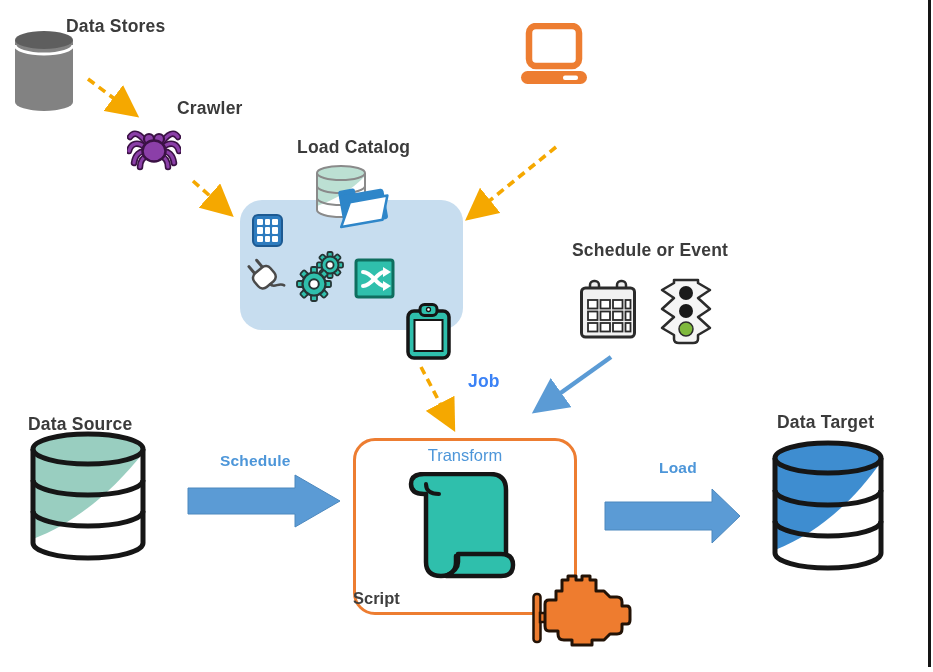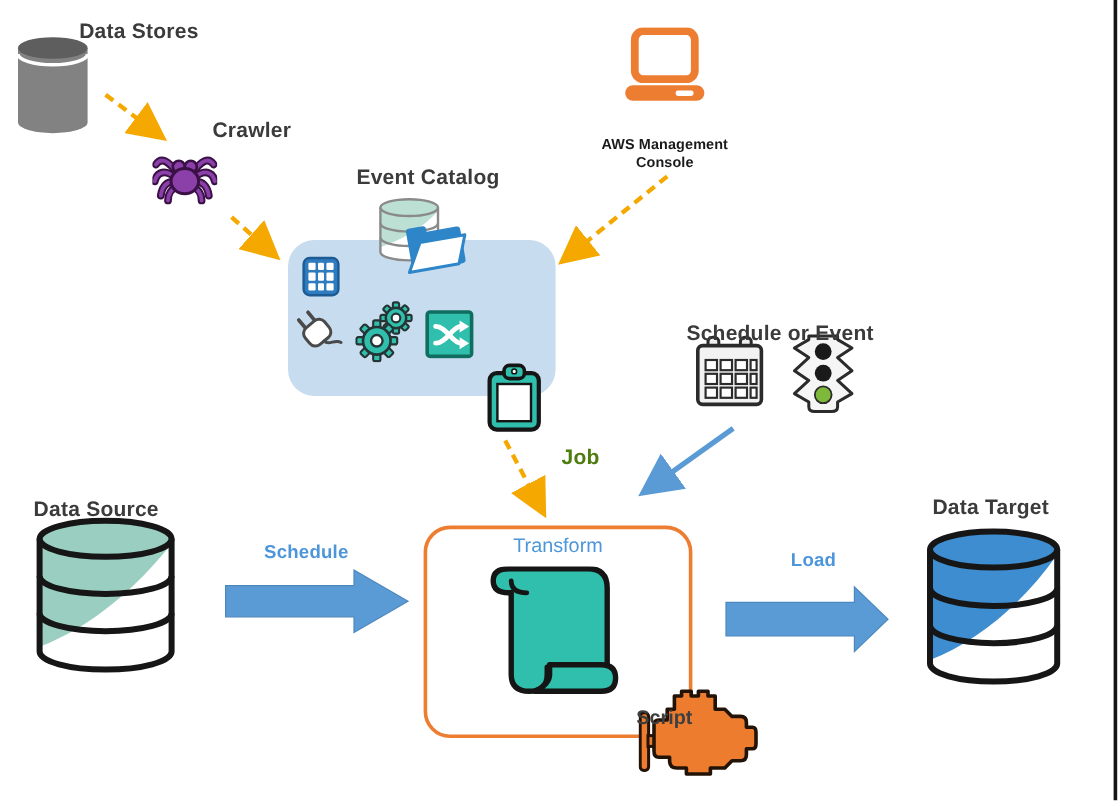--- a/index.html
+++ b/index.html
@@ -24,21 +24,21 @@
   .transform-box{
     position:absolute;left:353px;top:438px;width:224px;height:177px;
     border:3.5px solid #ED7D31;border-radius:22px;background:transparent;
     box-sizing:border-box;
   }
   .lbl-transform{
     position:absolute;left:353px;top:446px;width:224px;text-align:center;
     font-weight:400;color:#4D96D9;font-size:16.5px;
   }
   .lbl-script{
-    position:absolute;left:353px;top:589px;width:224px;text-align:right;
+    position:absolute;left:353px;top:589px;width:224px;text-align:left;
     font-weight:700;color:#3F3F3F;font-size:16.5px;
   }
   .grid-icon{
     position:absolute;left:252px;top:214px;width:31px;height:33px;box-sizing:border-box;
     background:#2E7CBF;border:2px solid #1D5A92;border-radius:6px;
     display:grid;grid-template-columns:repeat(3,1fr);grid-template-rows:repeat(3,1fr);
     gap:2px;padding:3px;
   }
   .grid-icon div{background:#ffffff;border-radius:1px;}
   .border-line{
@@ -257,24 +257,23 @@
     <path d="M5,18 L5,113 A53,15 0 0 0 111,113 L111,18 Z" fill="#ffffff"></path>
     <path d="M111,22 C83,62 46,94 5,110 L5,18 L111,18 Z" fill="#3E8DD0"></path>
     <path d="M5,50 A53,15 0 0 0 111,50" fill="none" stroke="#161616" stroke-width="5"></path>
     <path d="M5,81 A53,15 0 0 0 111,81" fill="none" stroke="#161616" stroke-width="5"></path>
     <path d="M5,18 L5,113 A53,15 0 0 0 111,113 L111,18" fill="none" stroke="#161616" stroke-width="5"></path>
     <ellipse cx="58" cy="18" rx="53" ry="15" fill="#3E8DD0" stroke="#161616" stroke-width="5"></ellipse>
   </svg>
 
   <div class="lbl" style="left:66px;top:16px;">Data Stores</div>
   <div class="lbl" style="left:177px;top:98px;">Crawler</div>
-  <div class="lbl" style="left:297px;top:137px;">Event Catalog</div>
-  <div class="lbl-small" style="left:492px;top:113px;">AWS Management Console</div>
-  <div class="lbl" style="left:572px;top:240px;margin-top:27px;">Schedule or Event</div>
-  <div class="lbl" style="left:468px;top:371px;color:#4d7c0f;">Job</div>
+  <div class="lbl" style="left:297px;top:137px;">Load Catalog</div>
+  <div class="lbl" style="left:572px;top:240px;">Schedule or Event</div>
+  <div class="lbl" style="left:468px;top:371px;color:#3b82f6;">Job</div>
   <div class="lbl-transform">Transform</div>
   <div class="lbl-script">Script</div>
   <div class="lbl lbl-blue" style="left:220px;top:452px;">Schedule</div>
   <div class="lbl lbl-blue" style="left:659px;top:459px;">Load</div>
   <div class="lbl" style="left:28px;top:392px;margin-top:22px;">Data Source</div>
   <div class="lbl" style="left:777px;top:412px;">Data Target</div>
 
   <div class="border-line"></div>
 </div>
 

